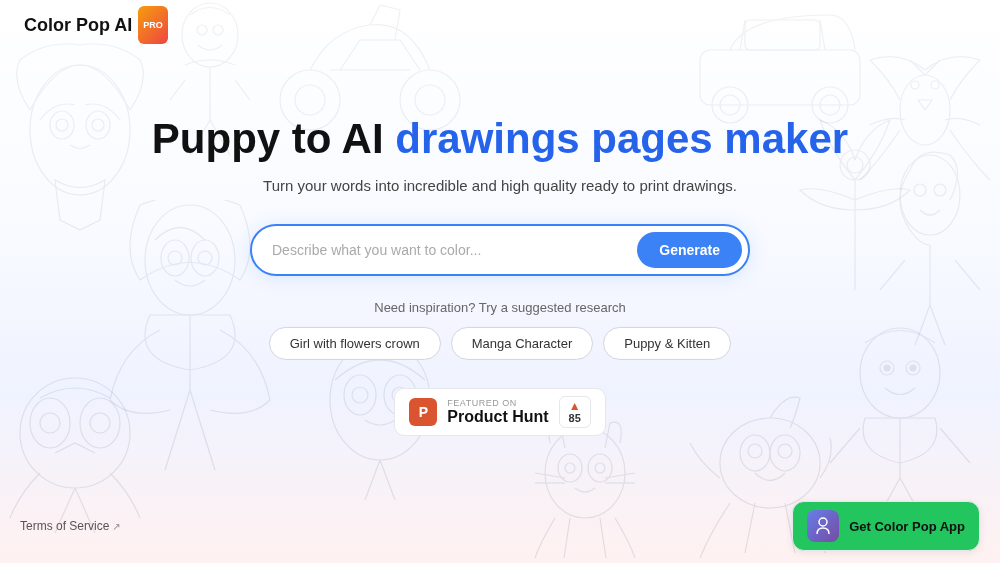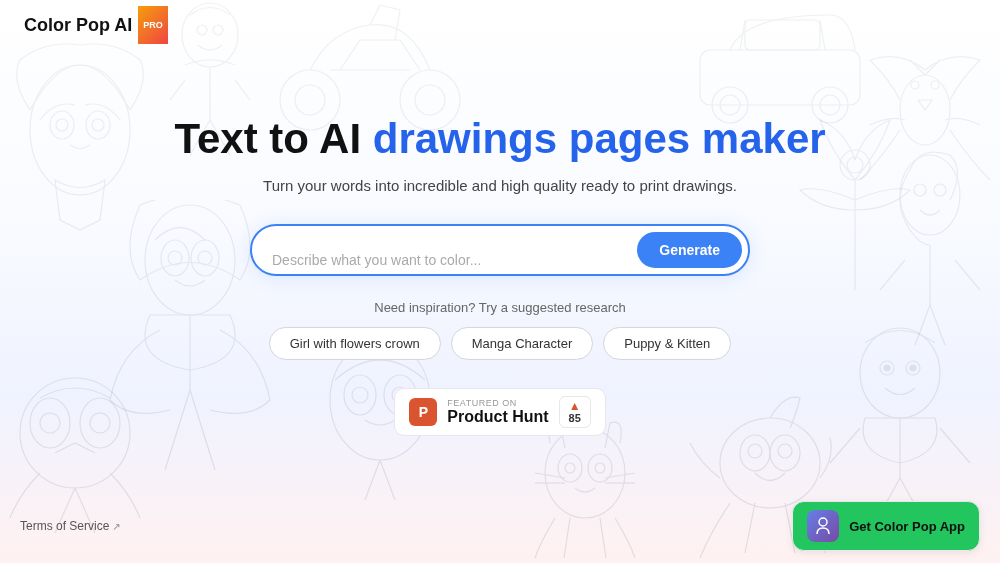--- a/index.html
+++ b/index.html
@@ -54,21 +54,21 @@
       font-weight: 700;
       color: #111;
     }
 
     .pro-badge {
       background: linear-gradient(135deg, #f59e0b, #ef4444);
       color: white;
       font-size: 9px;
       font-weight: 700;
       padding: 14px 5px;
-      border-radius: 0;
+      border-radius: 6px;
       margin-left: 2px;
       vertical-align: super;
     }
 
     
     .main-content {
       position: absolute;
       top: 50%;
       left: 50%;
       transform: translate(-50%, -52%);
@@ -92,21 +92,21 @@
 
     .subtitle {
       font-size: 15px;
       color: #444;
       margin-bottom: 30px;
     }
 
     
     .search-bar {
       display: flex;
-      align-items: flex-end;
+      align-items: center;
       background: white;
       border: 2px solid #3b82f6;
       border-radius: 999px;
       padding: 6px 6px 6px 20px;
       width: 100%;
       max-width: 500px;
       margin: 0 auto 24px;
       box-shadow: 0 2px 20px rgba(59,130,246,0.15);
     }
 
@@ -486,21 +486,21 @@
 <header>
   <div class="logo-area">
     <span class="logo-text">Color Pop AI</span>
     <span class="pro-badge">PRO</span>
   </div>
 </header>
 
 <main>
   <div class="main-content">
     <h1 class="headline">
-      <span>Text to AI </span><span class="headline-blue">drawings pages maker</span>
+      <span>Puppy to AI </span><span class="headline-blue">drawings pages maker</span>
     </h1>
     <p class="subtitle">Turn your words into incredible and high quality ready to print drawings.</p>
 
     <div class="search-bar">
       <input class="search-input" type="text" placeholder="Describe what you want to color..." style="">
       <button class="generate-btn">Generate</button>
     </div>
 
     <p class="suggestion-label">Need inspiration? Try a suggested research</p>
 

